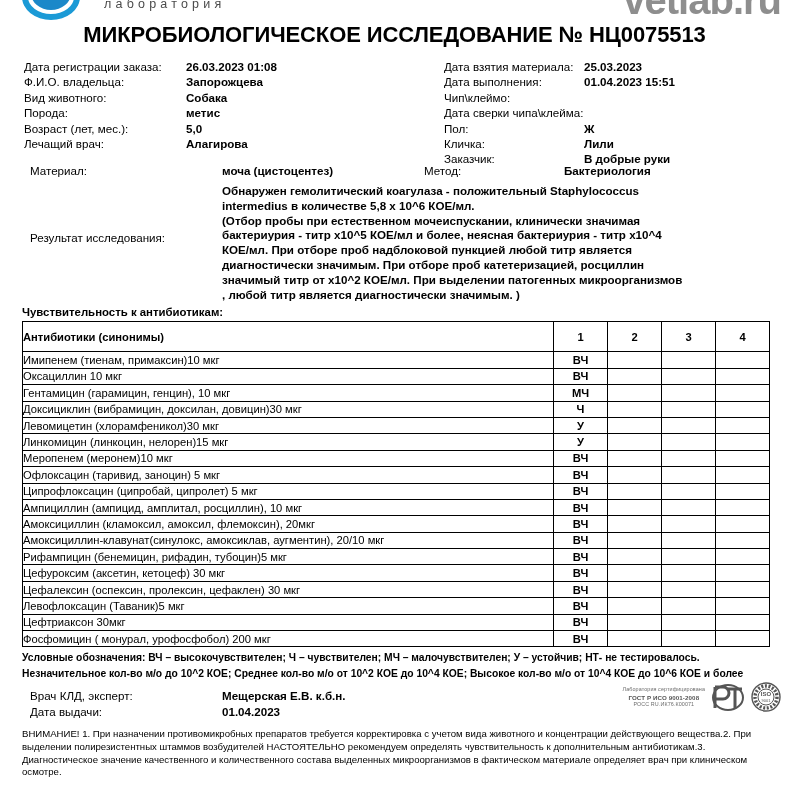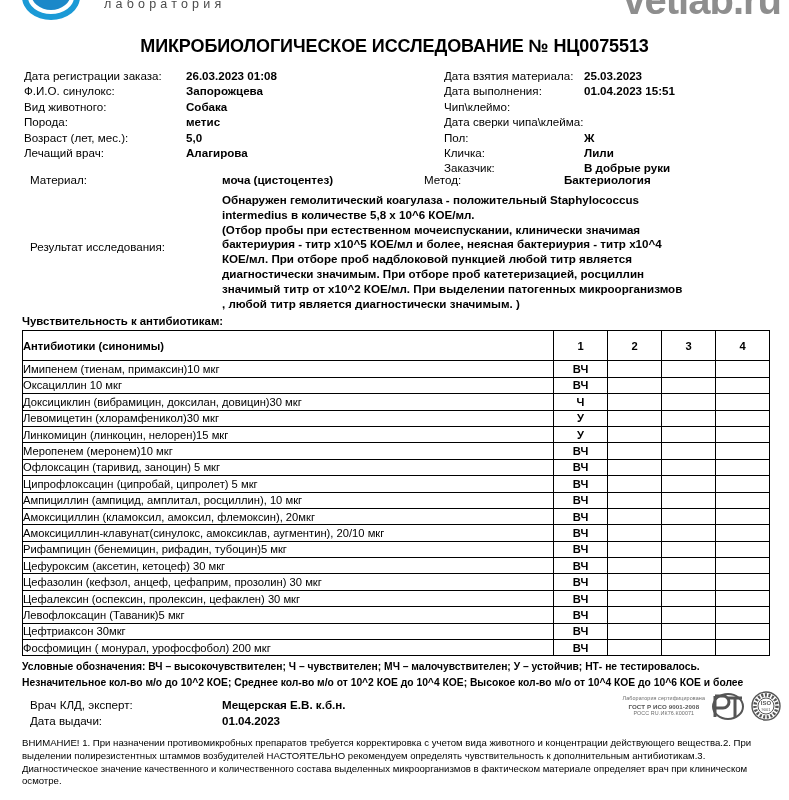--- a/index.html
+++ b/index.html
@@ -58,23 +58,22 @@
     top: -22px;
     font-size: 40px;
     font-weight: bold;
     color: #8e8e8e;
     letter-spacing: -1px;
   }
 
   
   .doc-title {
     text-align: center;
-    font-size: 18px;
+    font-size: 22px;
     font-weight: bold;
-    margin-top: 14px;
     letter-spacing: -0.1px;
   }
 
   
   .meta {
     position: relative;
     margin-top: 11px;
     height: 100px;
   }
   .meta-col {
@@ -235,21 +234,21 @@
 
 <div class="doc-title">МИКРОБИОЛОГИЧЕСКОЕ ИССЛЕДОВАНИЕ № НЦ0075513</div>
 
 <div class="meta">
   <div class="meta-col left" id="meta-left">
       <div class="meta-row">
         <span class="meta-label">Дата регистрации заказа:</span>
         <span class="meta-value">26.03.2023 01:08</span>
       </div>
       <div class="meta-row">
-        <span class="meta-label">Ф.И.О. синулокс:</span>
+        <span class="meta-label">Ф.И.О. владельца:</span>
         <span class="meta-value">Запорожцева</span>
       </div>
       <div class="meta-row">
         <span class="meta-label">Вид животного:</span>
         <span class="meta-value">Собака</span>
       </div>
       <div class="meta-row">
         <span class="meta-label">Порода:</span>
         <span class="meta-value">метис</span>
       </div>
@@ -335,20 +334,27 @@
         <td class="val"></td>
       </tr>
       <tr>
         <td class="name">Оксациллин 10 мкг</td>
         <td class="val">ВЧ</td>
         <td class="val"></td>
         <td class="val"></td>
         <td class="val"></td>
       </tr>
       <tr>
+        <td class="name">Гентамицин (гарамицин, генцин), 10 мкг</td>
+        <td class="val">МЧ</td>
+        <td class="val"></td>
+        <td class="val"></td>
+        <td class="val"></td>
+      </tr>
+      <tr>
         <td class="name">Доксициклин (вибрамицин, доксилан, довицин)30 мкг</td>
         <td class="val">Ч</td>
         <td class="val"></td>
         <td class="val"></td>
         <td class="val"></td>
       </tr>
       <tr>
         <td class="name">Левомицетин (хлорамфеникол)30 мкг</td>
         <td class="val">У</td>
         <td class="val"></td>
@@ -406,27 +412,20 @@
       </tr>
       <tr>
         <td class="name">Рифампицин (бенемицин, рифадин, тубоцин)5 мкг</td>
         <td class="val">ВЧ</td>
         <td class="val"></td>
         <td class="val"></td>
         <td class="val"></td>
       </tr>
       <tr>
         <td class="name">Цефуроксим (аксетин, кетоцеф) 30 мкг</td>
-        <td class="val">ВЧ</td>
-        <td class="val"></td>
-        <td class="val"></td>
-        <td class="val"></td>
-      </tr>
-      <tr>
-        <td class="name">Цефазолин (кефзол, анцеф, цефаприм, прозолин) 30 мкг</td>
         <td class="val">ВЧ</td>
         <td class="val"></td>
         <td class="val"></td>
         <td class="val"></td>
       </tr>
       <tr>
         <td class="name">Цефалексин (оспексин, пролексин, цефаклен) 30 мкг</td>
         <td class="val">ВЧ</td>
         <td class="val"></td>
         <td class="val"></td>

